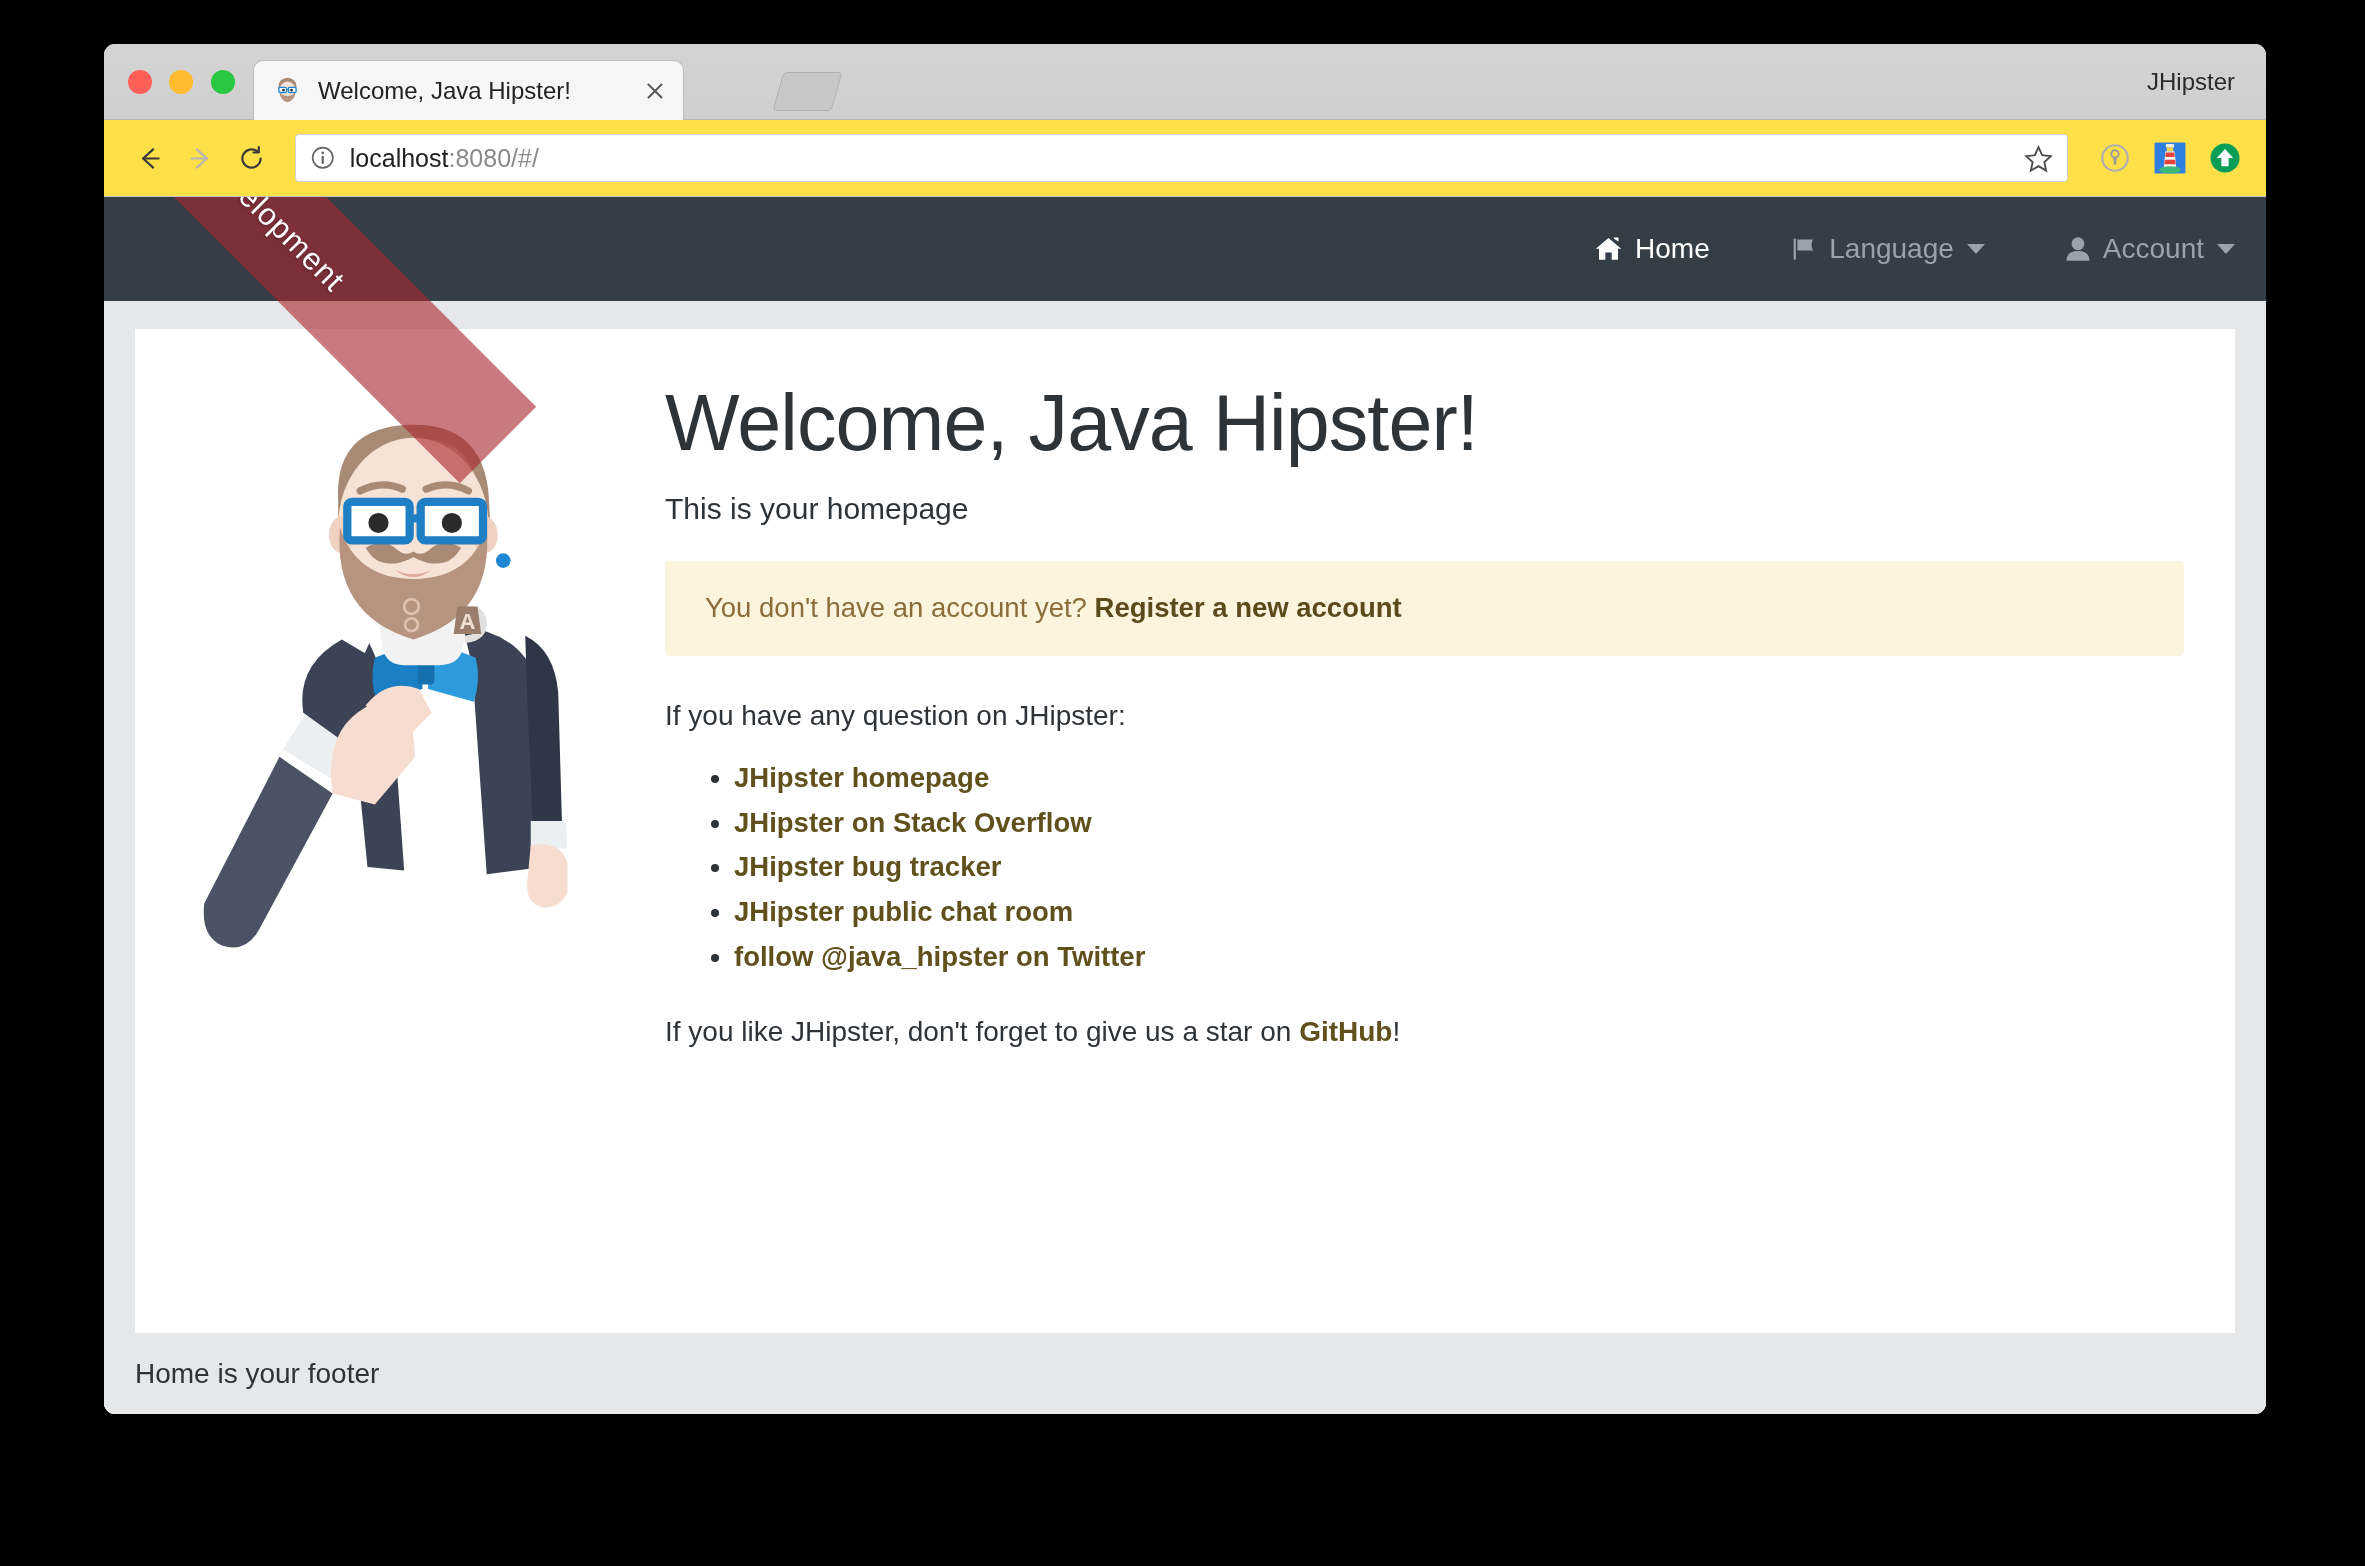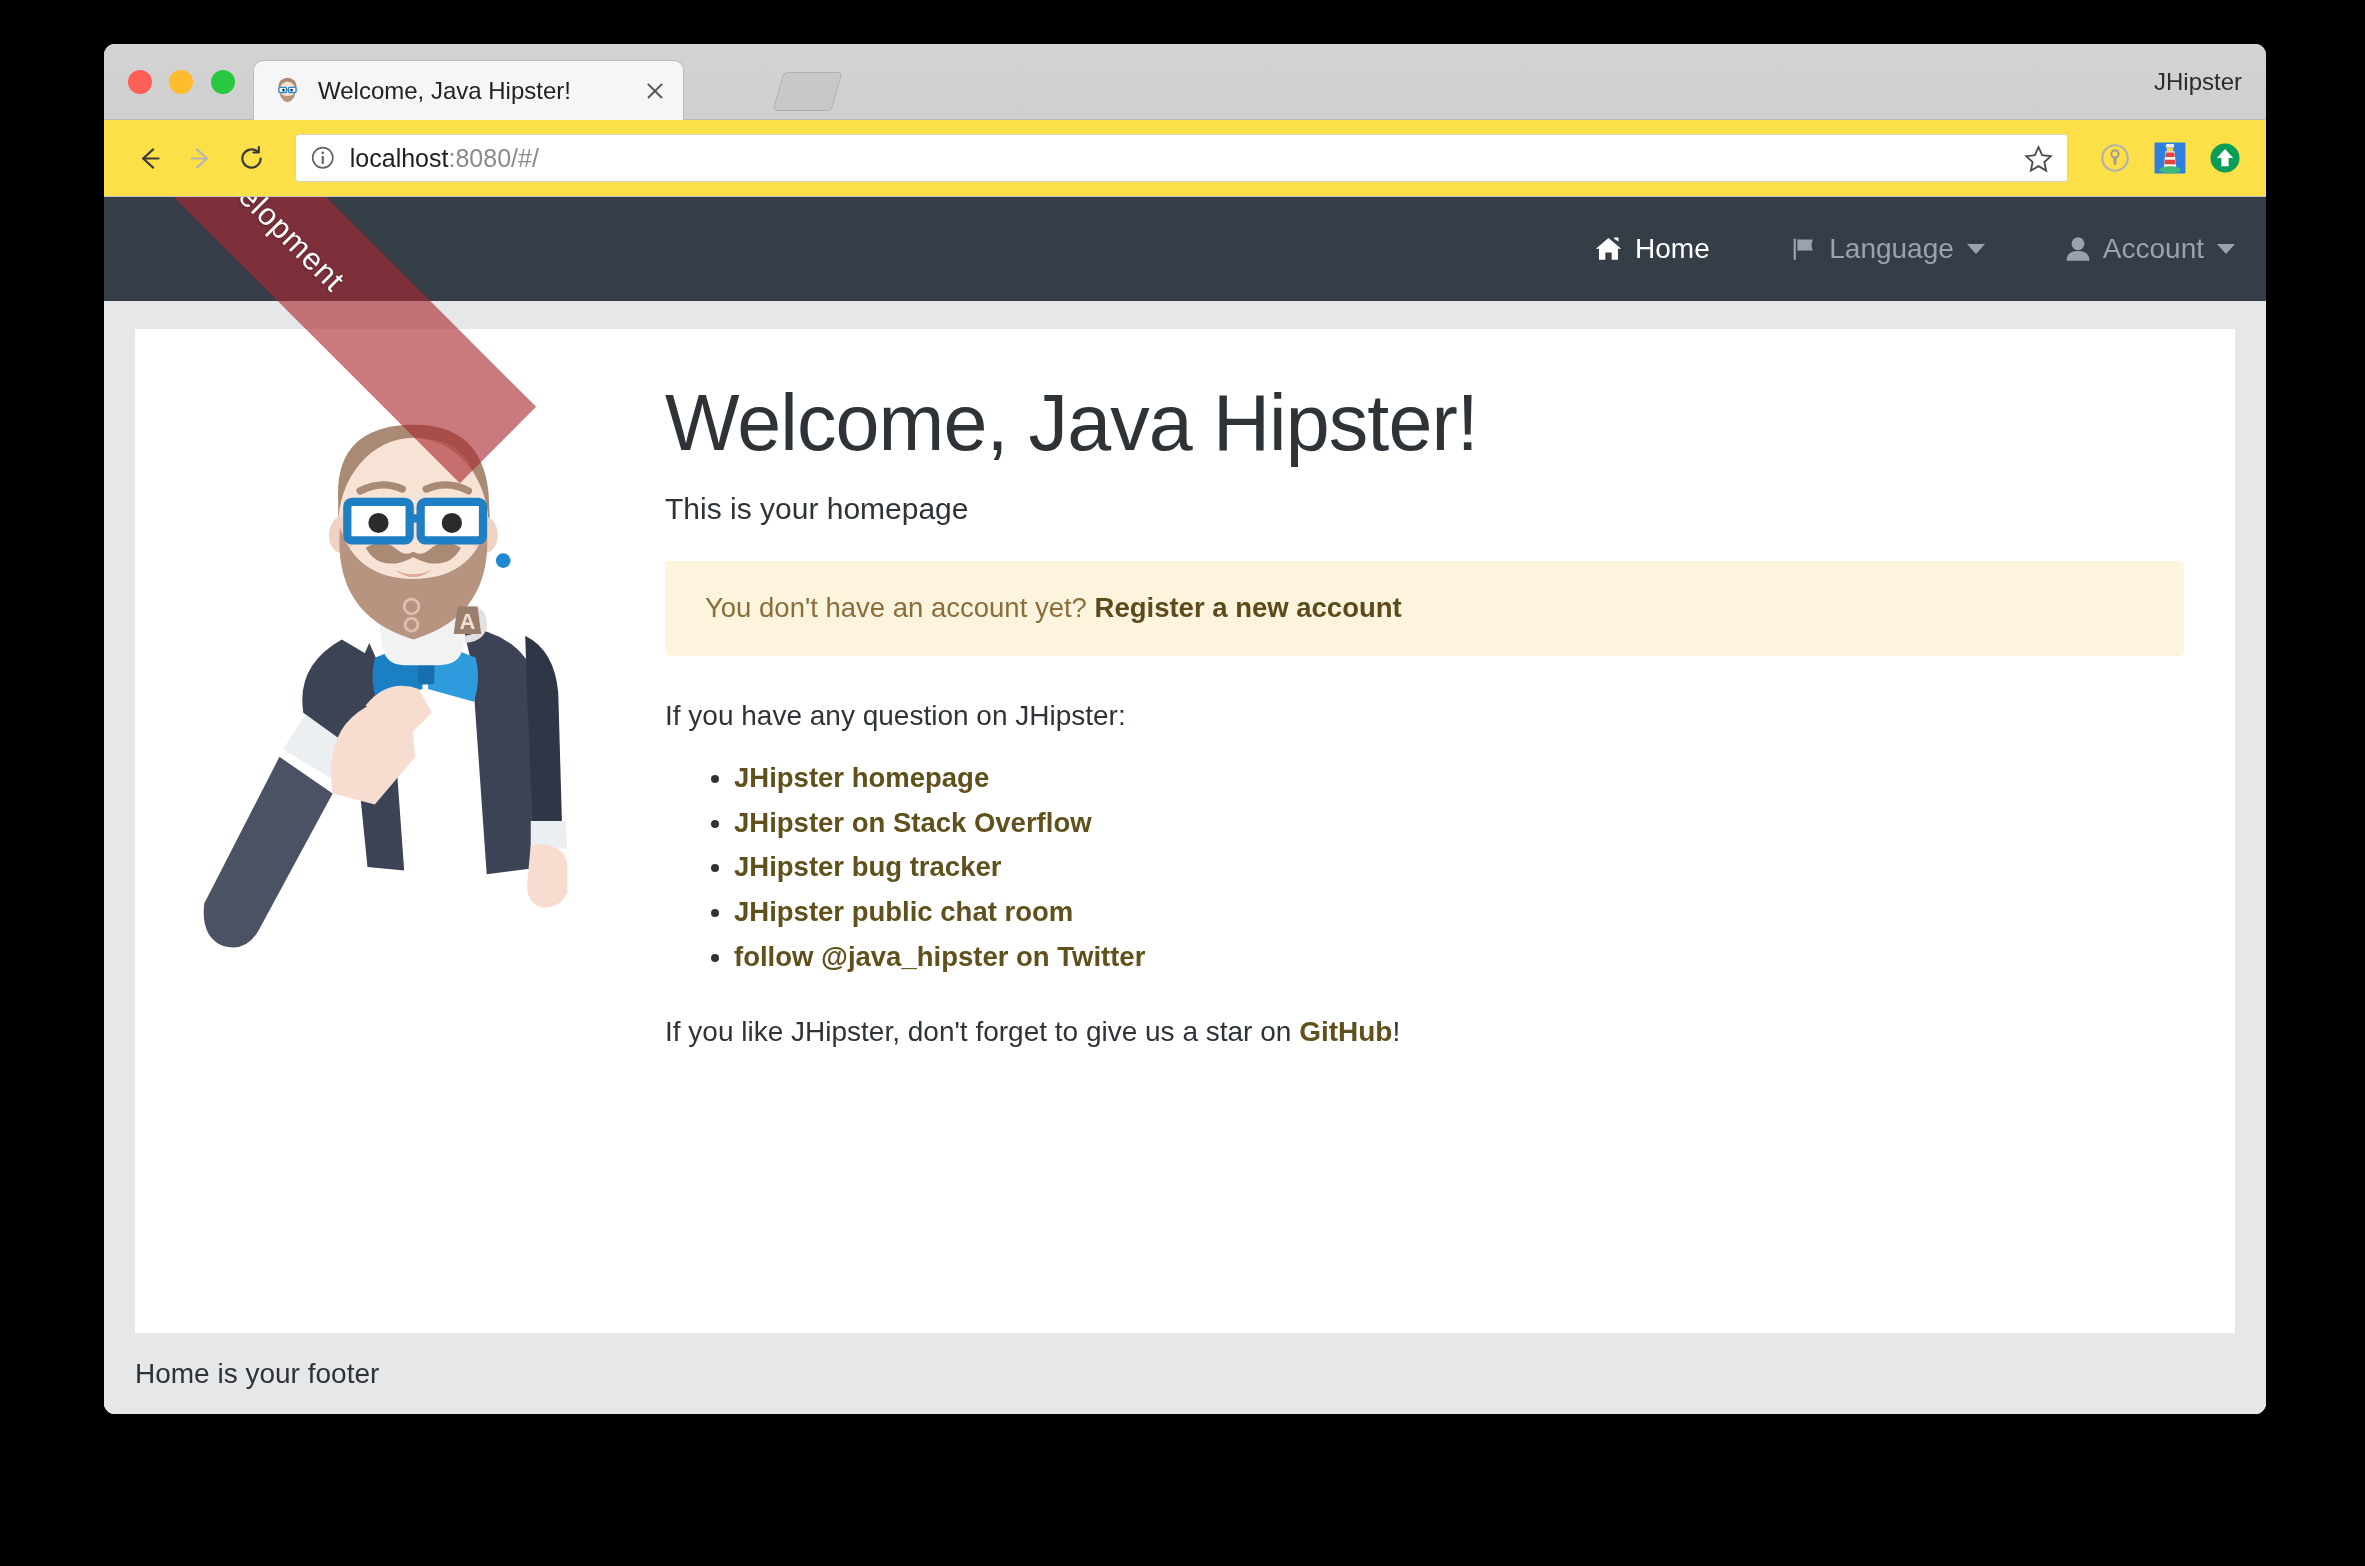--- a/index.html
+++ b/index.html
@@ -84,21 +84,21 @@
     left: 674px; top: 28px;
     width: 57px; height: 37px;
     background: #c8c8c8;
     border: 0.9px solid #b0b0b0;
     border-radius: 4.6px;
     transform: skewX(-16deg);
     cursor: pointer;
   }
   #profile-name {
     position: absolute;
-    right: 24px; top: 24px;
+    right: 31px; top: 24px;
     font-size: 24px;
     color: #2b2b2b;
   }
 
   
   #toolbar {
     position: relative;
     height: 77px;
     background: #fde047;
     border-bottom: 0.9px solid #c6c6c6;

